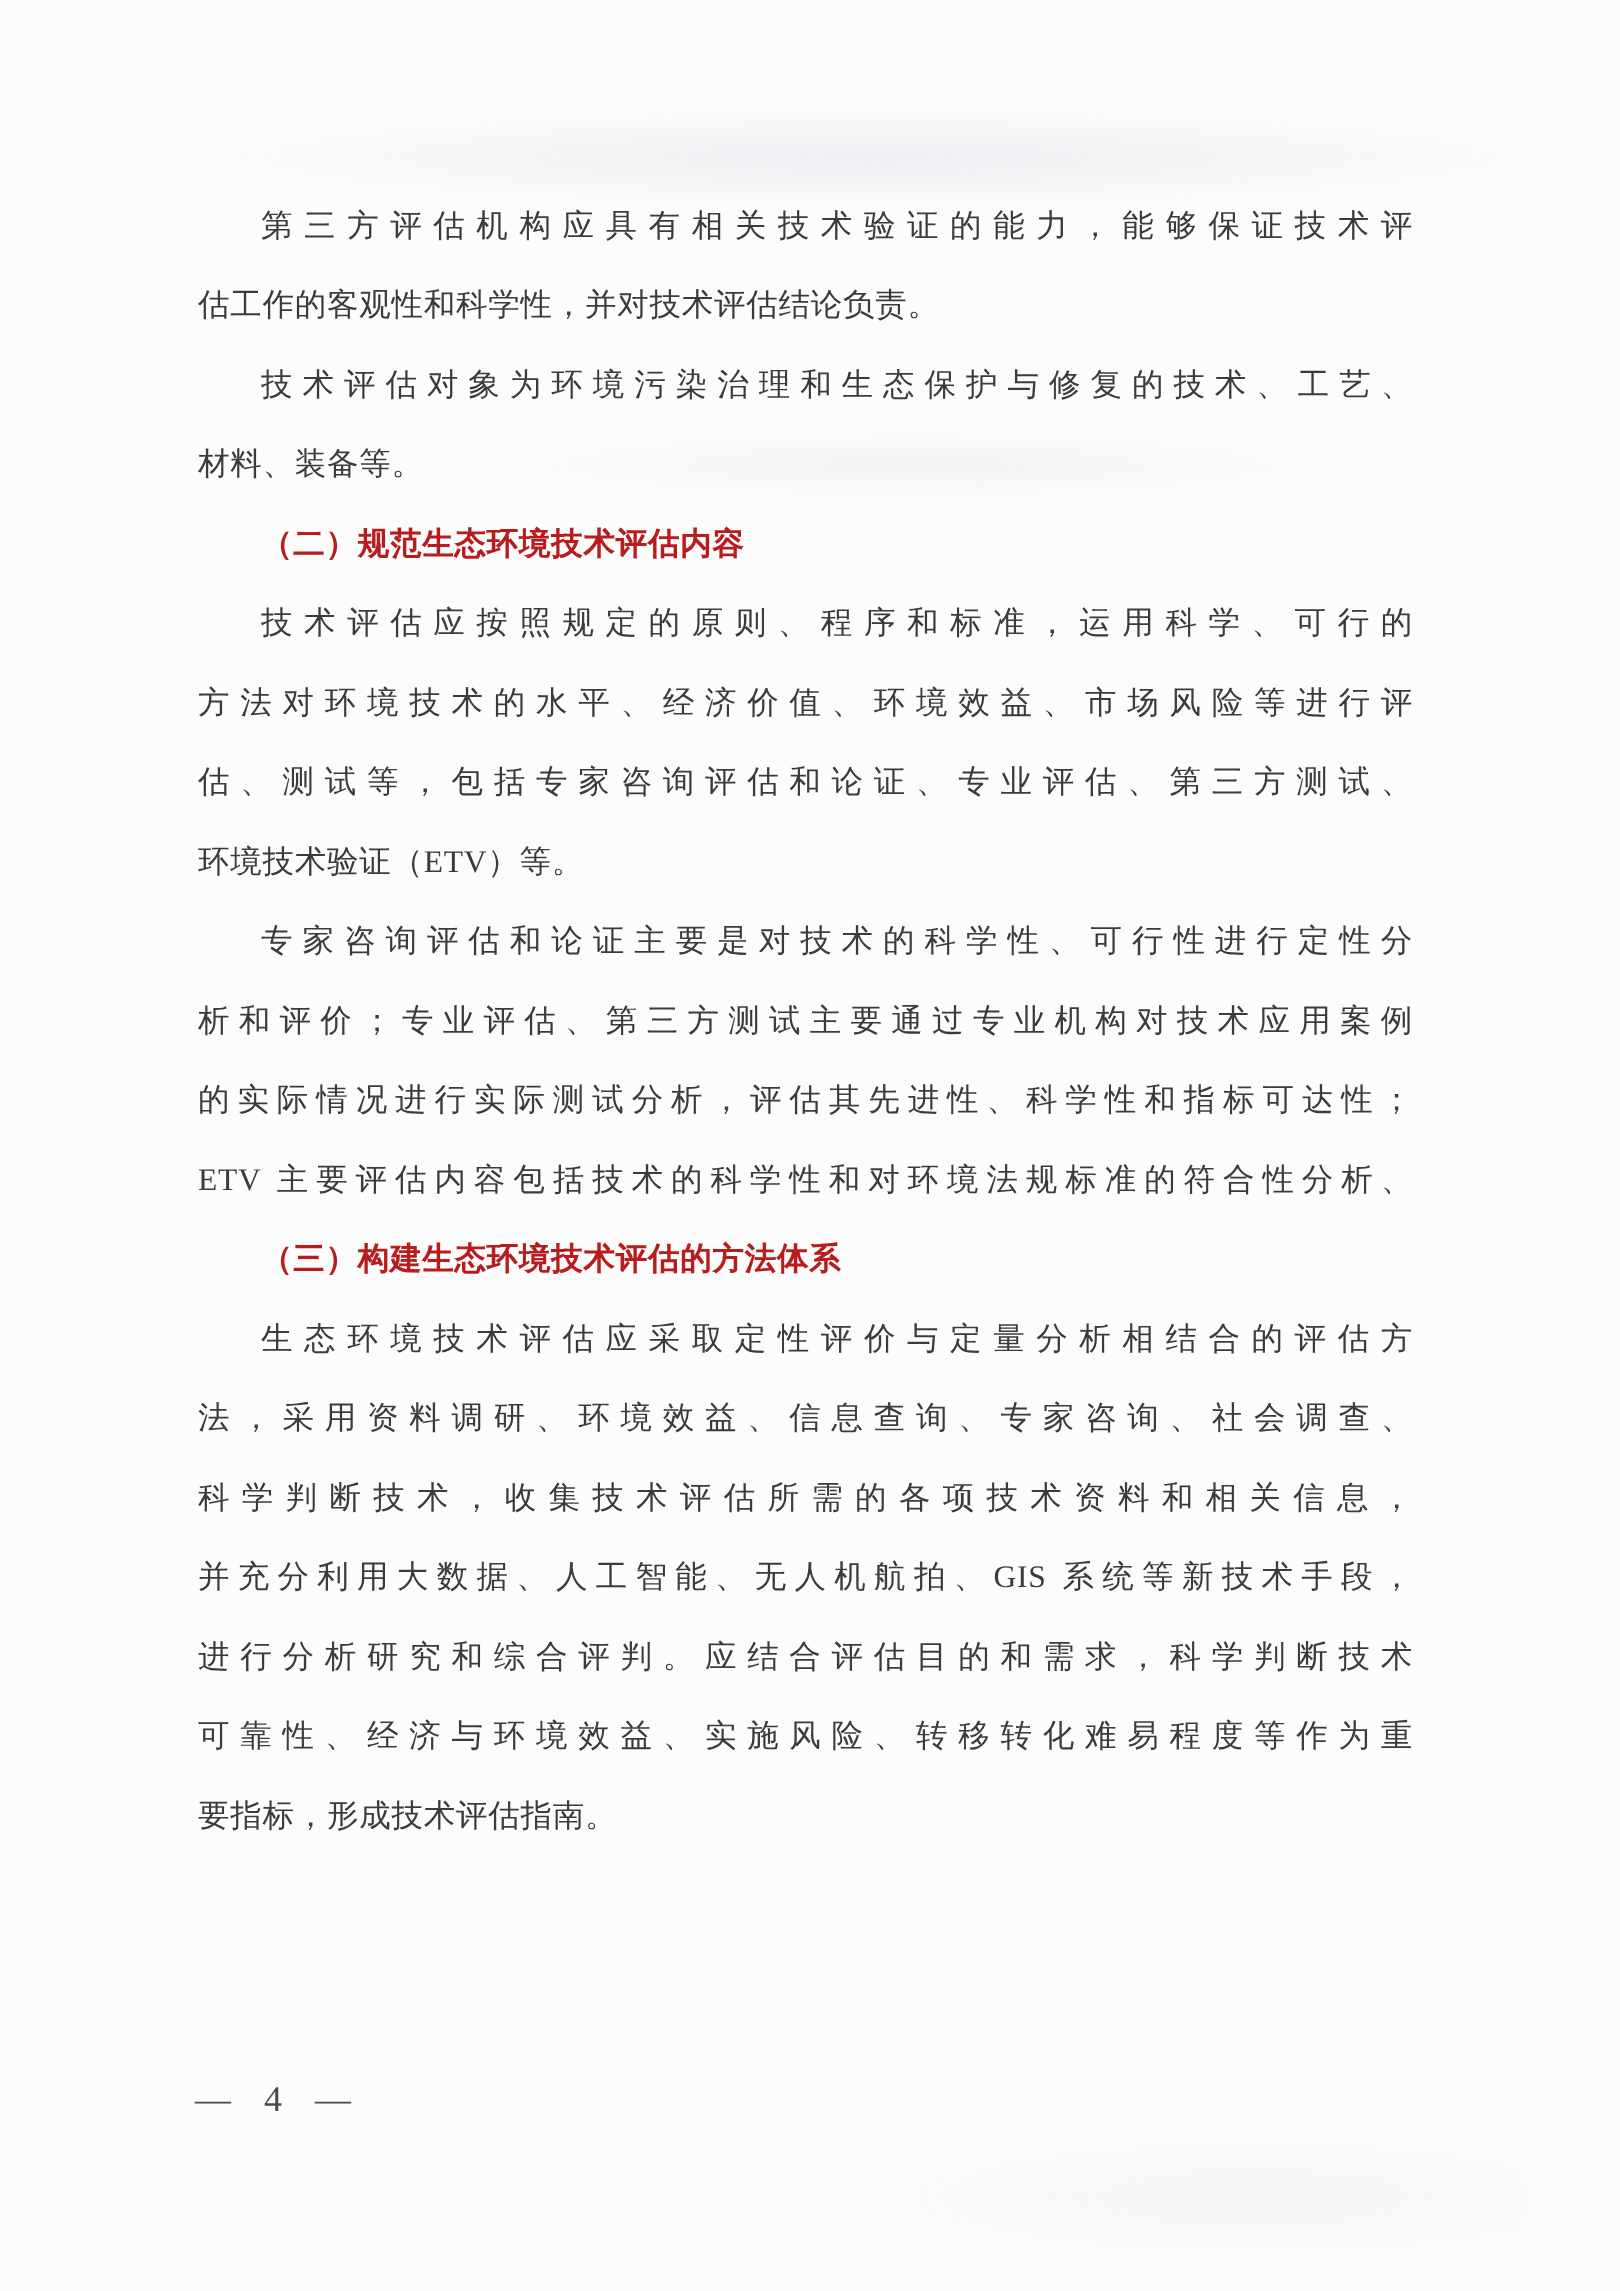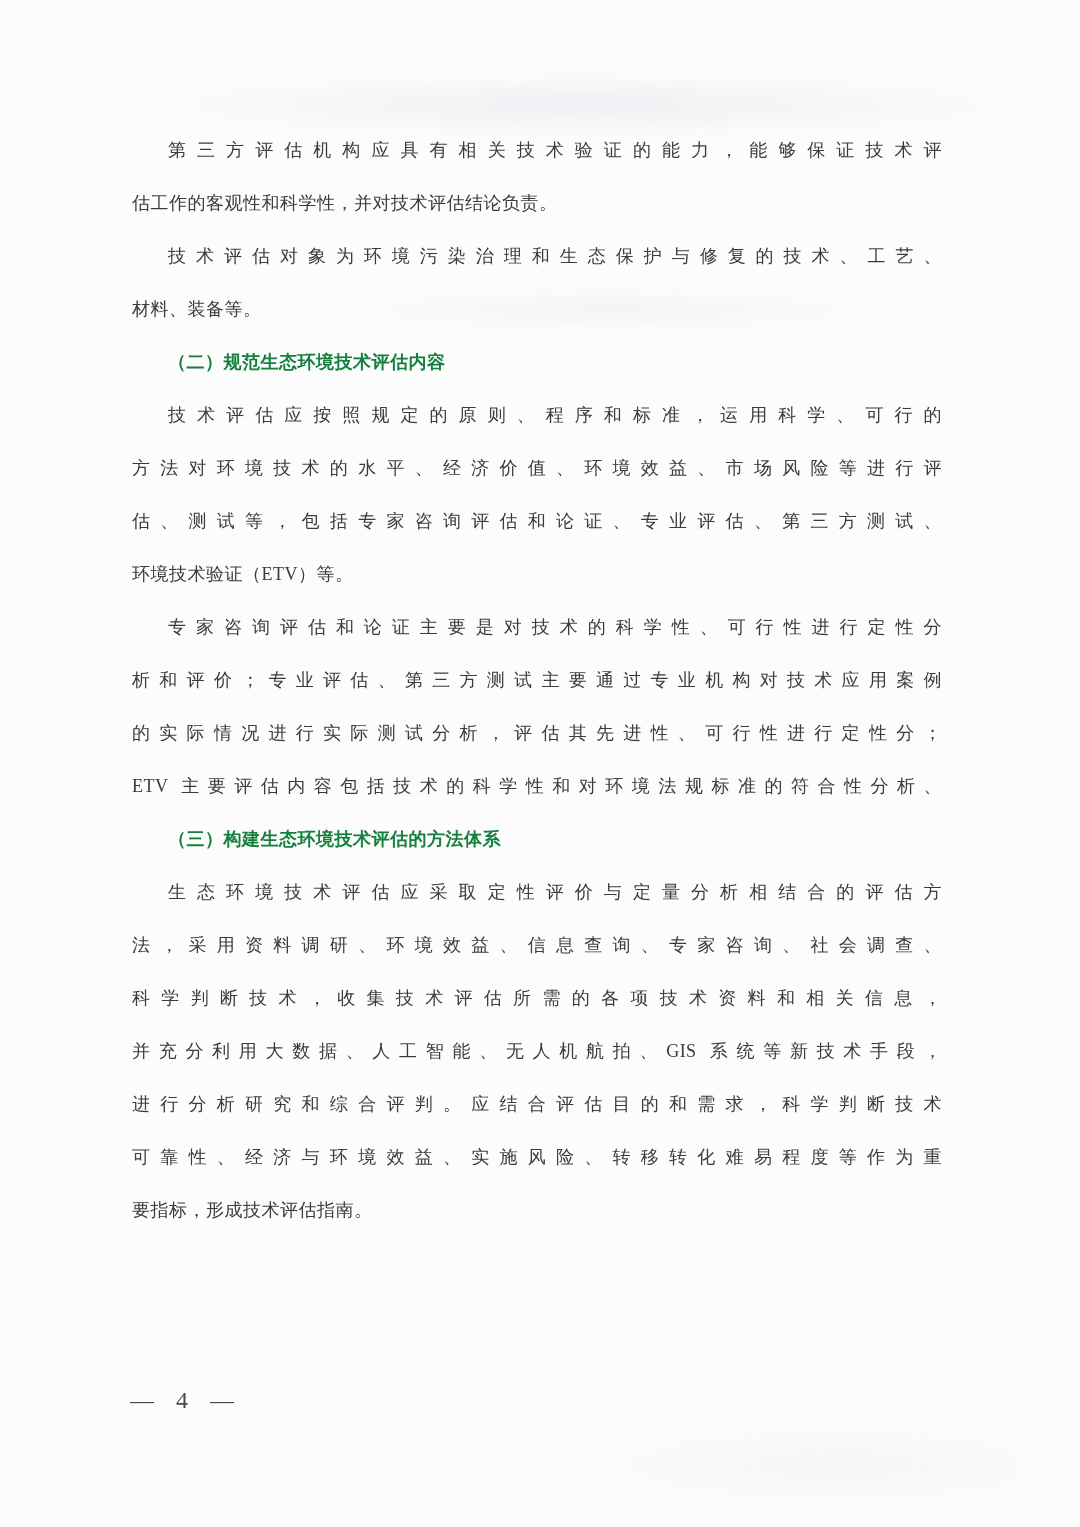--- a/index.html
+++ b/index.html
@@ -26,36 +26,36 @@
   .noise-bottom{
     left:560px; top:1420px; width:460px; height:90px;
     background:radial-gradient(ellipse at 60% 50%, rgba(170,176,188,0.08), rgba(170,176,188,0.0) 75%);
     filter:blur(5px);
   }
 
   main{
     position:absolute; left:132px; top:124px; width:810px;
   }
   .ln{
-    font-size:18px;
+    font-size:21px;
     line-height:53px;
     height:53px;
     overflow:hidden;
     white-space:normal;
     letter-spacing:0.5px;
   }
   .fill{
     text-align:justify;
     text-align-last:justify;
     text-justify:inter-character;
   }
   .ind{ text-indent:2em; }
   .heading{
     font-weight:700;
-    color:#15803d;
+    color:#b91c1c;
     text-indent:2em;
   }
   footer{
     position:absolute; left:130px; top:1374px;
     font-size:24px; line-height:53px;
     color:#4a4a4a;
     word-spacing:14px;
     letter-spacing:1px;
   }
 </style>
@@ -85,21 +85,21 @@
   <section class="para">
     <div class="ln ind fill">技术评估应按照规定的原则、程序和标准，运用科学、可行的</div>
     <div class="ln fill">方法对环境技术的水平、经济价值、环境效益、市场风险等进行评</div>
     <div class="ln fill">估、测试等，包括专家咨询评估和论证、专业评估、第三方测试、</div>
     <div class="ln">环境技术验证（ETV）等。</div>
   </section>
 
   <section class="para">
     <div class="ln ind fill">专家咨询评估和论证主要是对技术的科学性、可行性进行定性分</div>
     <div class="ln fill">析和评价；专业评估、第三方测试主要通过专业机构对技术应用案例</div>
-    <div class="ln fill">的实际情况进行实际测试分析，评估其先进性、可行性进行定性分；</div>
+    <div class="ln fill">的实际情况进行实际测试分析，评估其先进性、科学性和指标可达性；</div>
     <div class="ln fill">ETV 主要评估内容包括技术的科学性和对环境法规标准的符合性分析、</div>
   </section>
 
   <section class="para">
     <div class="ln heading">（三）构建生态环境技术评估的方法体系</div>
   </section>
 
   <section class="para">
     <div class="ln ind fill">生态环境技术评估应采取定性评价与定量分析相结合的评估方</div>
     <div class="ln fill">法，采用资料调研、环境效益、信息查询、专家咨询、社会调查、</div>

